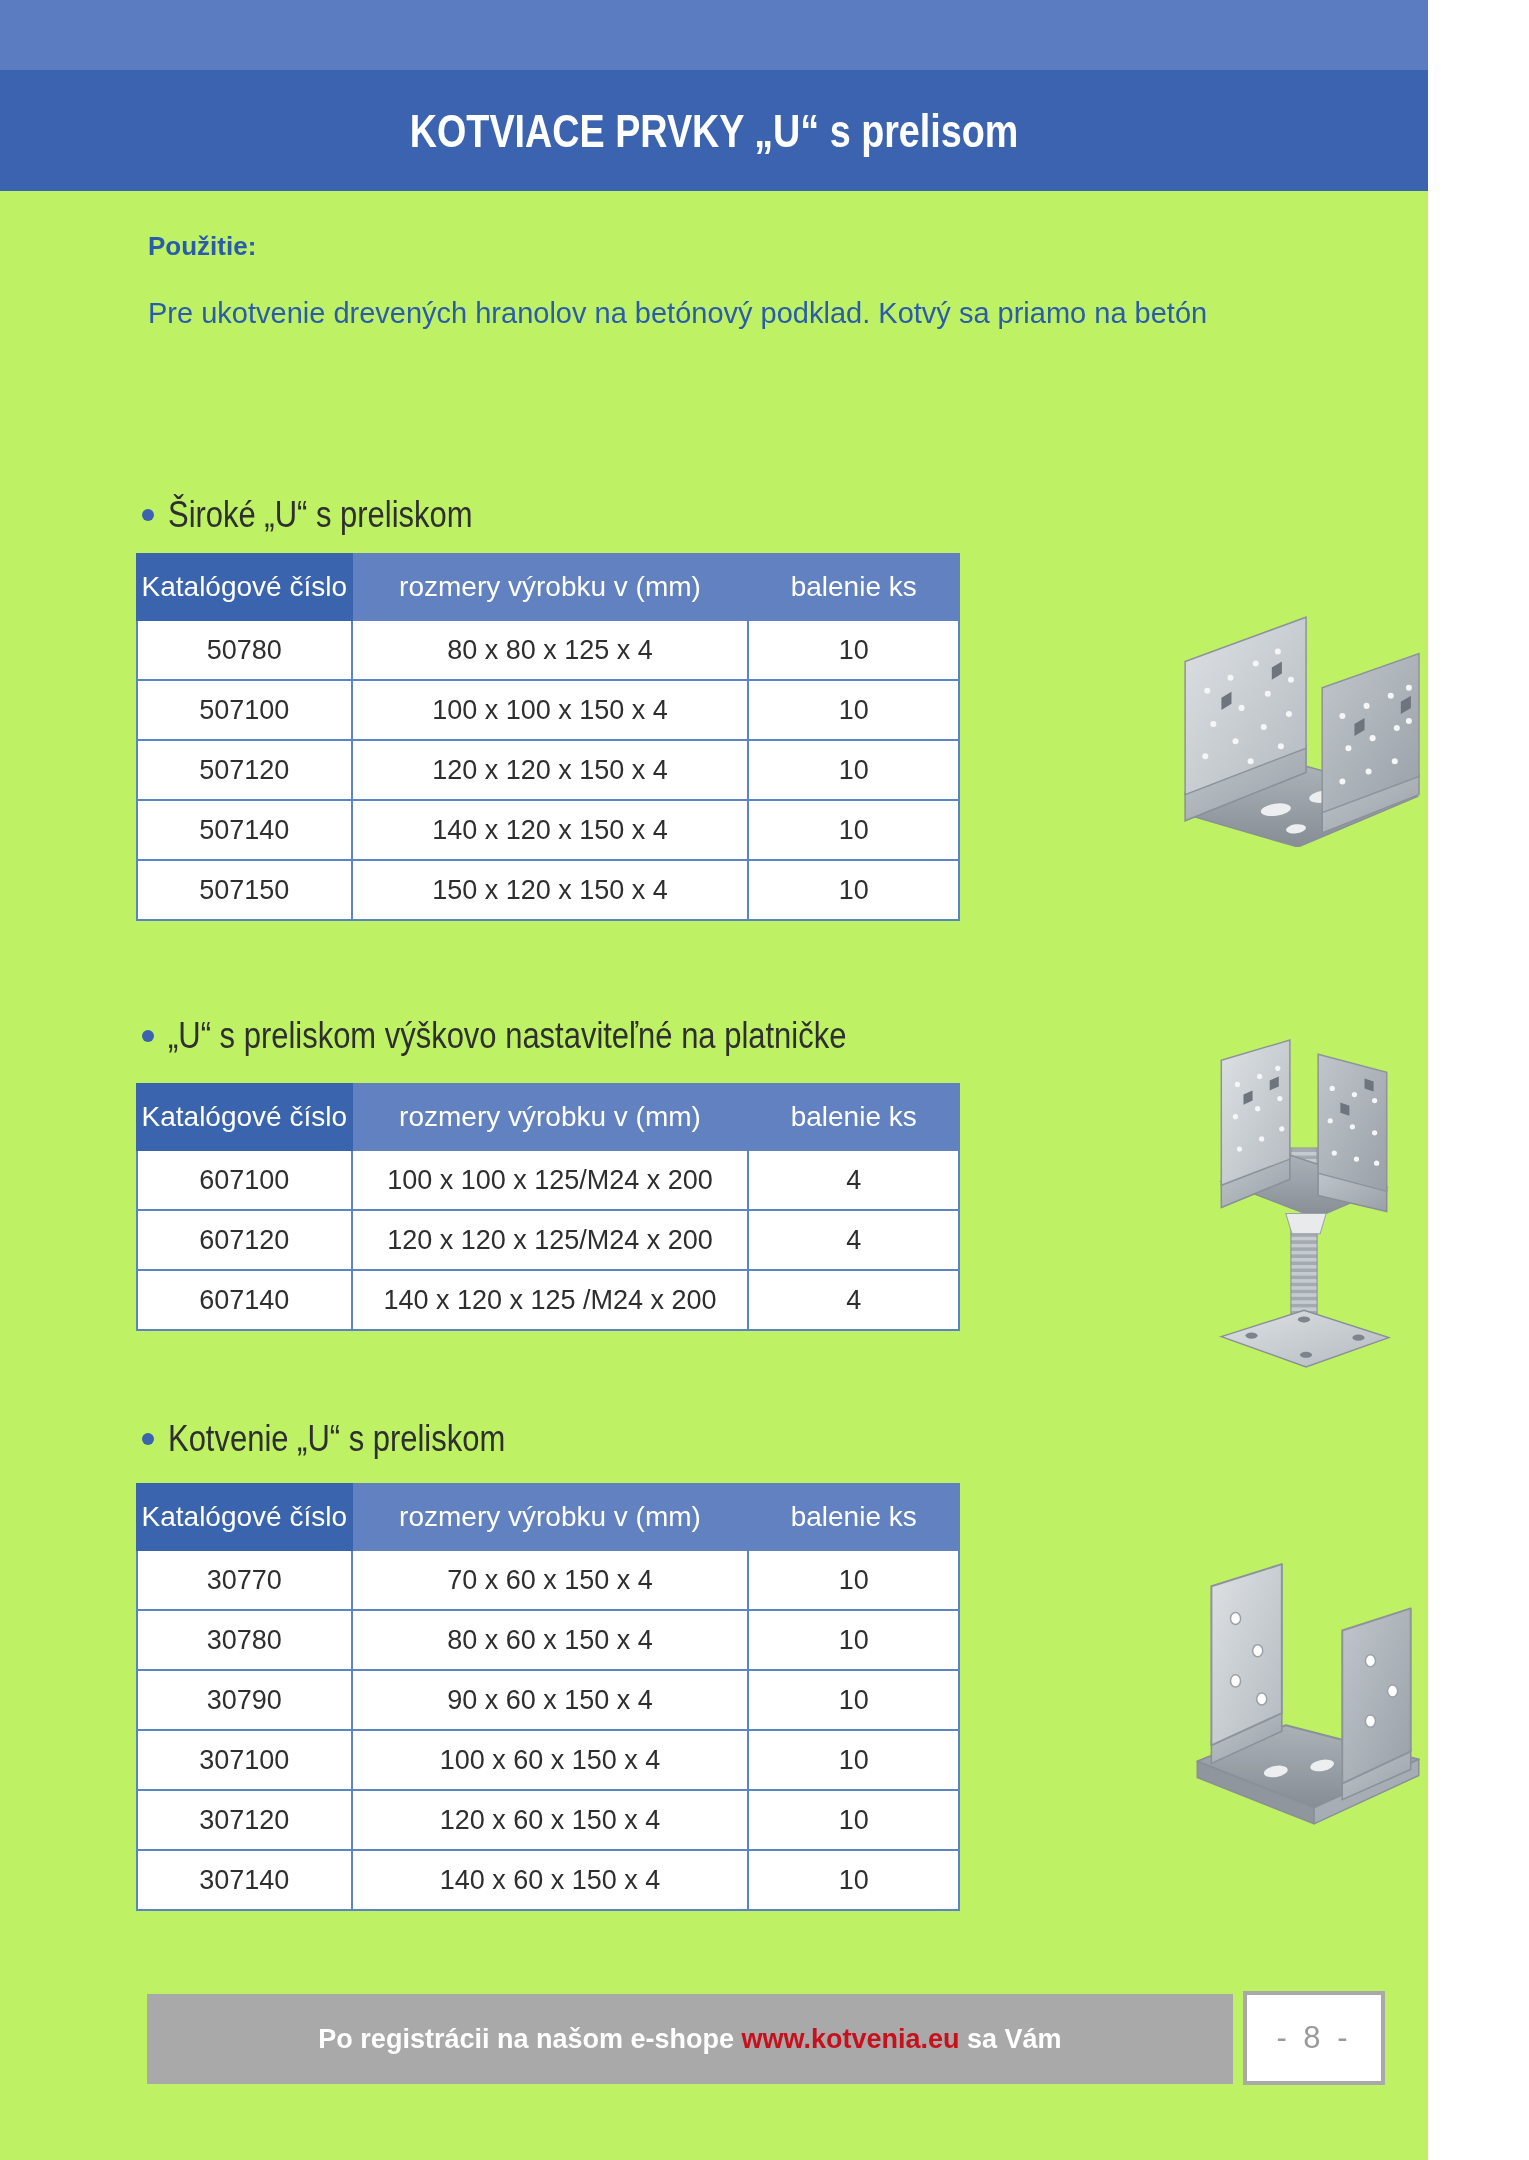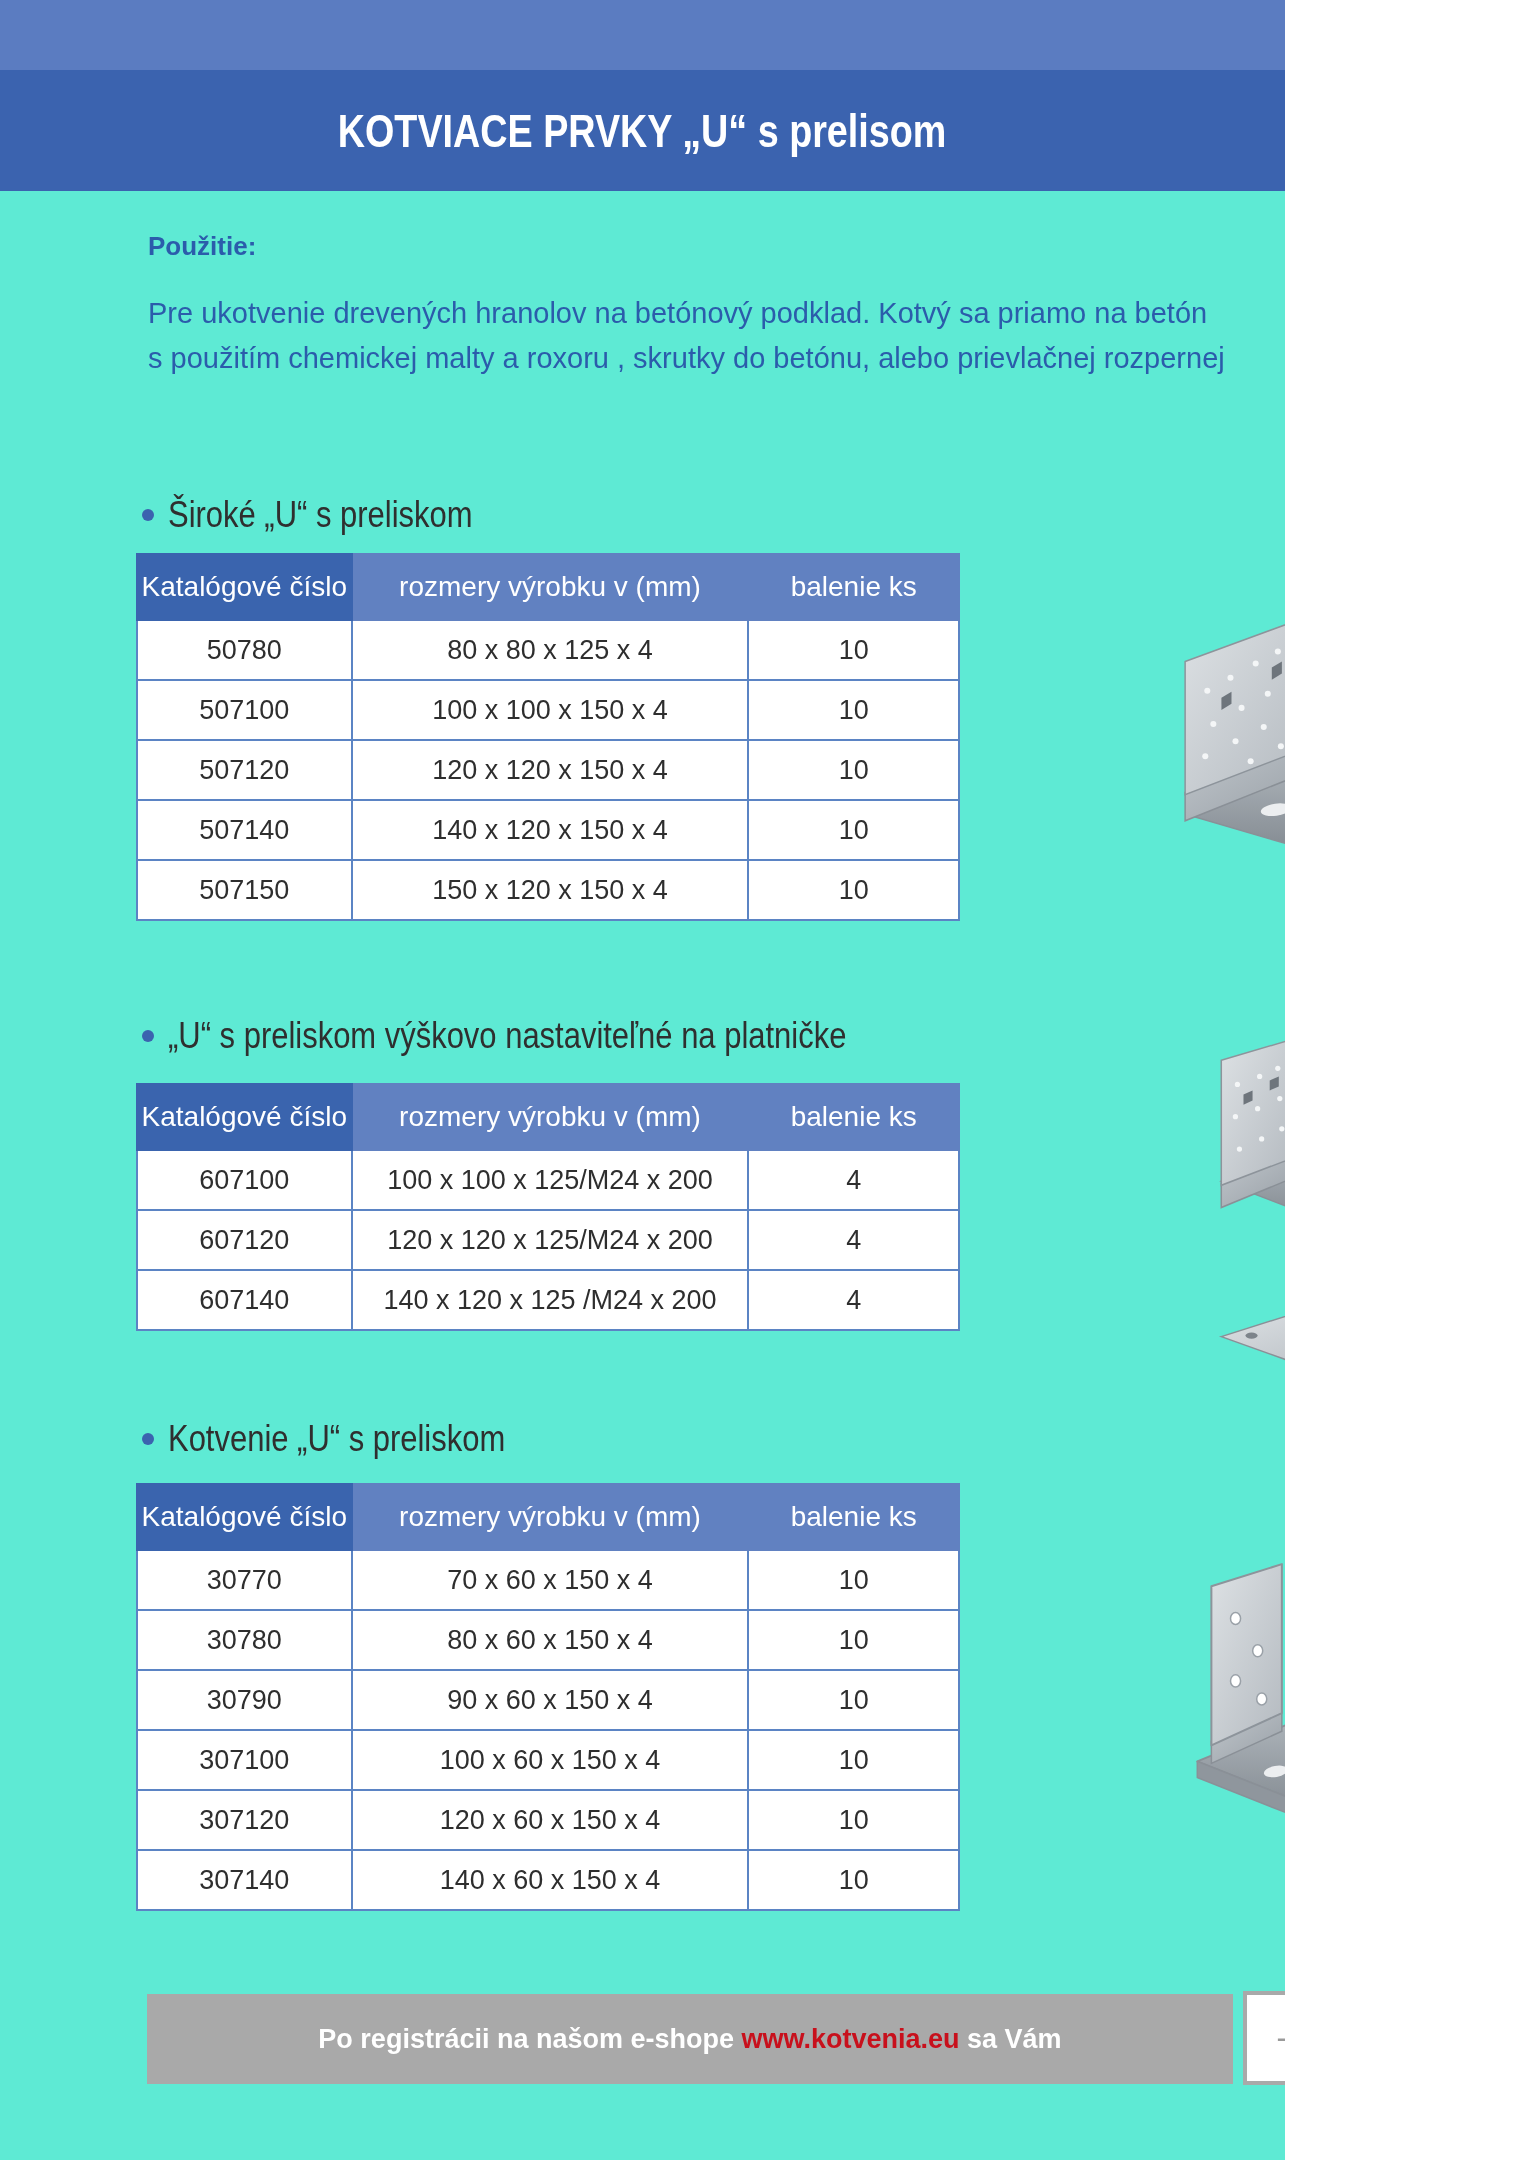--- a/index.html
+++ b/index.html
@@ -1,17 +1,17 @@
 <!DOCTYPE html>
 <html><head>
 <meta charset="utf-8">
 <style>
   html,body { margin:0; padding:0; background:#ffffff; }
   .page {
-    position:relative; width:1285px; height:2160px; background:#5eead4;
+    position:relative; width:1428px; height:2160px; background:#bef264;
     font-family:"Liberation Sans", sans-serif; overflow:hidden;
   }
 
   
   .band-light { position:absolute; left:0; top:0; width:100%; height:70px; background:#5b7cc1; }
   .title-bar  { position:absolute; left:0; top:70px; width:100%; height:121px; background:#3b63af;
                 display:flex; align-items:center; justify-content:center; }
   .title-text { color:#ffffff; font-size:46px; font-weight:600; letter-spacing:0px;
                 display:inline-block; transform:scaleX(0.82); transform-origin:center; white-space:nowrap; }
 
@@ -64,21 +64,20 @@
 <div class="page">
 
   <div class="band-light"></div>
   <div class="title-bar">
     <span class="title-text">KOTVIACE PRVKY „U“ s prelisom</span>
   </div>
 
   <div class="usage-heading">Použitie:</div>
   <div class="usage-body">
     <div>Pre ukotvenie drevených hranolov na betónový podklad. Kotvý sa priamo na betón</div>
-    <div>s použitím chemickej malty a roxoru , skrutky do betónu, alebo prievlačnej rozpernej</div>
   </div>
 
   <div class="sec-heading sh1">
     <span class="bullet"></span>
     <span class="sec-heading-text">Široké „U“ s preliskom</span>
   </div>
   <table class="cat-table t1">
       <thead>
         <tr>
           <th class="c1">Katalógové číslo</th>

